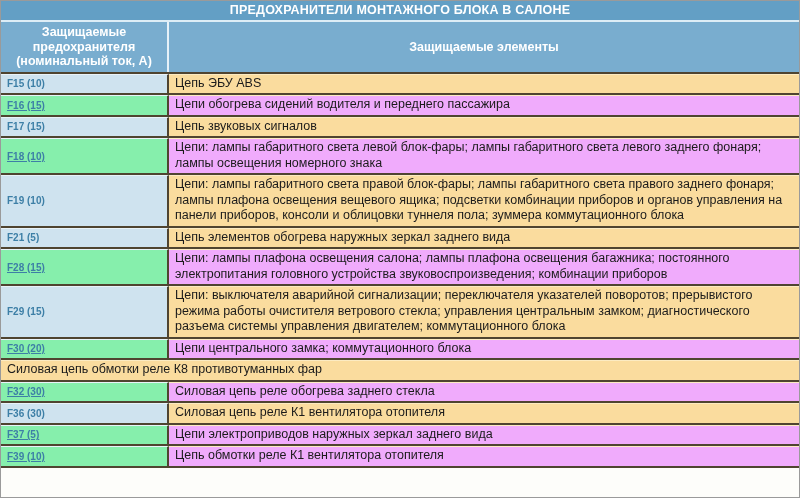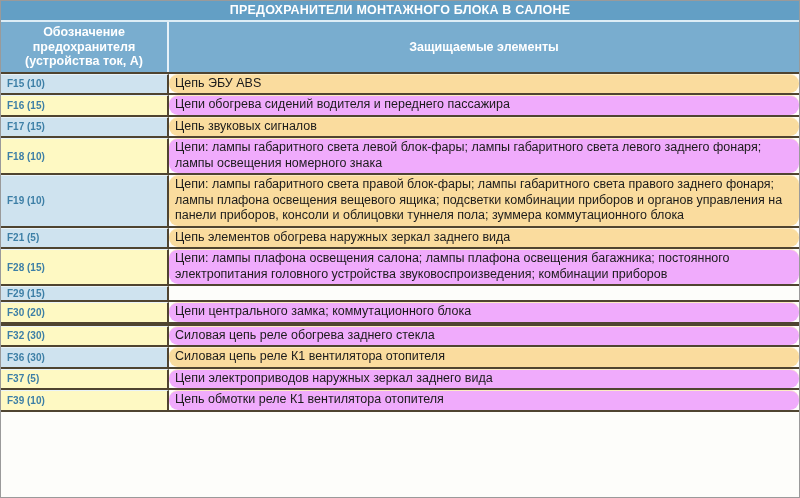--- a/index.html
+++ b/index.html
@@ -68,33 +68,32 @@
   .cell-circuits {
     flex: 1;
     background: #fadc9e;
     color: #1b1b1b;
     font-size: 12.5px;
     line-height: 15.5px;
     padding: 1px 8px 2px 6px;
     border-top: 1px solid #fcebc2;
     display: flex;
     align-items: center;
-    border-radius: 9px;
   }
-  .row.alt .cell-fuse { background: #fef9c3; }
+  .row.alt .cell-fuse { background: #86efac; text-decoration: underline; }
   .row.alt .cell-circuits { background: #f0abfc; }
 </style>
 </head>
 <body>
 
 <div class="page">
   <div class="title-bar">ПРЕДОХРАНИТЕЛИ МОНТАЖНОГО БЛОКА В САЛОНЕ</div>
 
   <div class="header-row">
-    <div class="hcell hcell-fuse">Обозначение предохранителя (устройства ток, А)</div>
+    <div class="hcell hcell-fuse">Защищаемые предохранителя (номинальный ток, А)</div>
     <div class="hcell hcell-circuits">Защищаемые элементы</div>
   </div>
 
   <div class="fuse-table-body">
   <div class="row">
     <div class="cell-fuse">F15 (10)</div>
     <div class="cell-circuits">Цепь ЭБУ ABS</div>
   </div>
 
   <div class="row alt">
@@ -123,28 +122,30 @@
     <div class="cell-circuits">Цепь элементов обогрева наружных зеркал заднего вида</div>
   </div>
 
   <div class="row alt">
     <div class="cell-fuse">F28 (15)</div>
     <div class="cell-circuits">Цепи: лампы плафона освещения салона; лампы плафона освещения багажника; постоянного электропитания головного устройства звуковоспроизведения; комбинации приборов</div>
   </div>
 
   <div class="row">
     <div class="cell-fuse">F29 (15)</div>
+    <div class="cell-circuits">Цепи: выключателя аварийной сигнализации; переключателя указателей поворотов; прерывистого режима работы очистителя ветрового стекла; управления центральным замком; диагностического разъема системы управления двигателем; коммутационного блока</div>
   </div>
 
   <div class="row alt">
     <div class="cell-fuse">F30 (20)</div>
     <div class="cell-circuits">Цепи центрального замка; коммутационного блока</div>
   </div>
 
   <div class="row">
+    <div class="cell-circuits">Силовая цепь обмотки реле К8 противотуманных фар</div>
   </div>
 
   <div class="row alt">
     <div class="cell-fuse">F32 (30)</div>
     <div class="cell-circuits">Силовая цепь реле обогрева заднего стекла</div>
   </div>
 
   <div class="row">
     <div class="cell-fuse">F36 (30)</div>
     <div class="cell-circuits">Силовая цепь реле К1 вентилятора отопителя</div>

